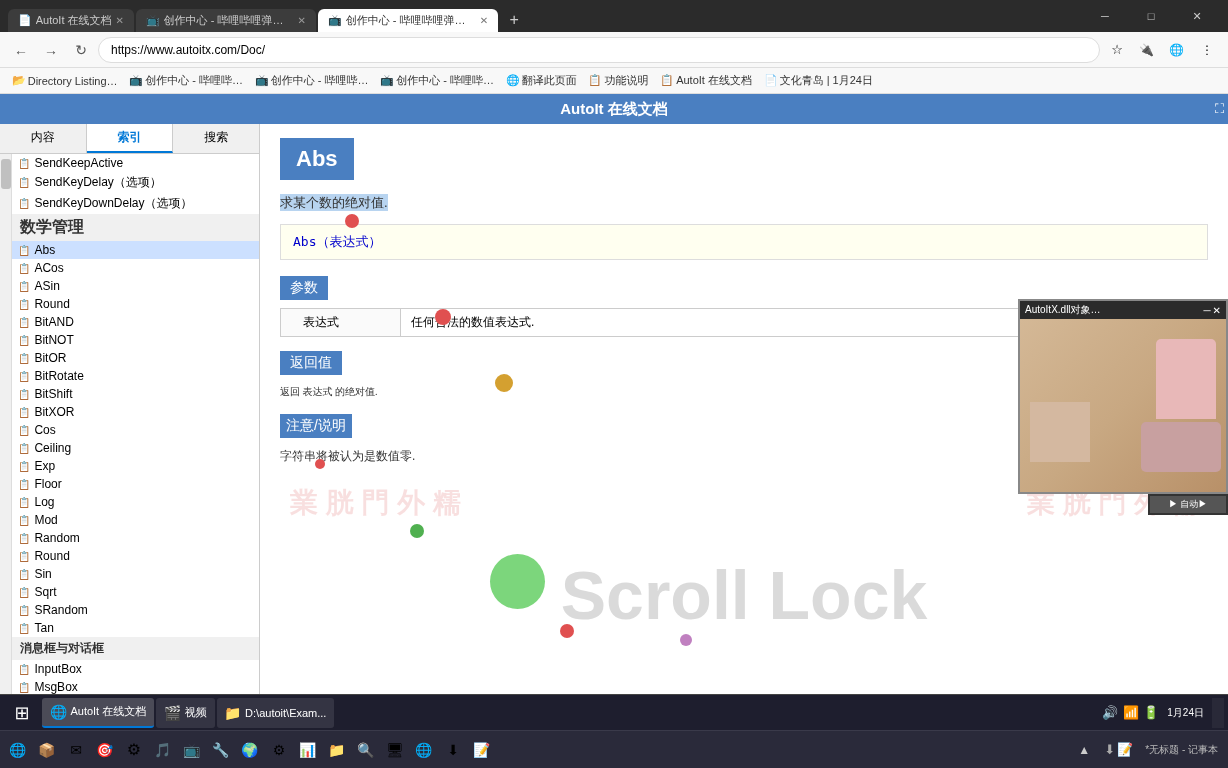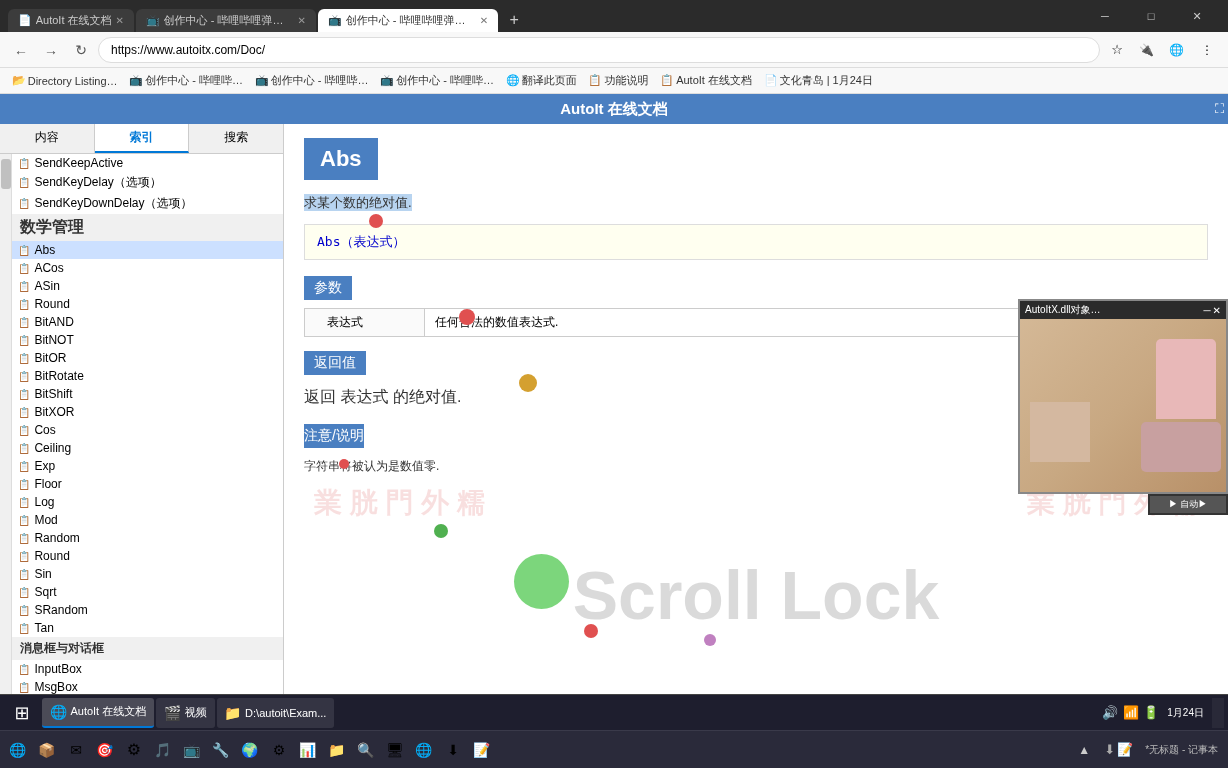--- a/index.html
+++ b/index.html
@@ -91,21 +91,21 @@
     </div>
   </div>
 
   <div style="flex:1; display:flex; overflow:hidden; position:relative; background:#e8e8e8;">
 
     <div style="position:absolute; top:0; left:0; right:0; height:30px; background:#4a7fc1; color:white; text-align:center; line-height:30px; font-size:15px; font-weight:bold; z-index:100; display:flex; align-items:center; justify-content:center;">
       <span>AutoIt 在线文档</span>
       <button style="position:absolute;right:4px;border:none;background:transparent;color:white;cursor:pointer;font-size:13px;">⛶</button>
     </div>
 
-    <div style="width:284px; background:white; border-right:1px solid #ccc; display:flex; flex-direction:column; overflow:hidden; margin-top:30px;">
+    <div style="width:260px; background:white; border-right:1px solid #ccc; display:flex; flex-direction:column; overflow:hidden; margin-top:30px;">
 
       <div style="display:flex; border-bottom:1px solid #ccc; background:#f0f0f0;">
         <div style="flex:1;padding:5px 4px;text-align:center;cursor:pointer;font-size:12px;border-right:1px solid #ccc;">
           <span>内容</span>
         </div>
         <div style="flex:1;padding:5px 4px;text-align:center;cursor:pointer;font-size:12px;border-right:1px solid #ccc;background:white;font-weight:bold;color:#0078d7;border-bottom:2px solid #0078d7;">
           <span>索引</span>
         </div>
         <div style="flex:1;padding:5px 4px;text-align:center;cursor:pointer;font-size:12px;">
           <span>搜索</span>
@@ -302,26 +302,26 @@
               <span>任何合法的数值表达式.</span>
             </td>
           </tr>
         </tbody>
           </table>
 
         
         <div style="background:#4a7fc1;color:white;display:inline-block;padding:3px 10px;font-size:14px;margin-bottom:8px;">
           <span>返回值</span>
         </div>
-        <p style="font-size:16px;color:#333;line-height:1.7;margin-bottom:14px;">
+        <p style="font-size:10px;color:#333;line-height:1.7;margin-bottom:14px;font-family:Liberation Serif, serif;">
           <span>返回 表达式 的绝对值.</span>
         </p>
 
         
-        <div style="background:#4a7fc1;color:white;display:inline-block;padding:3px 0;font-size:14px;margin-bottom:8px;">
+        <div style="background:#4a7fc1;color:white;display:inline-block;padding:3px 6px;font-size:14px;margin-bottom:8px;">
           <span>注意/说明</span>
         </div>
         <p style="font-size:12px;color:#333;line-height:1.7;">
           <span>字符串将被认为是数值零.</span>
         </p>
 
       </div>
     </div>
 
     <div style="position:absolute;right:0;top:205px;width:210px;height:195px;background:#e8d8c8;border:2px solid #888;z-index:50;">

